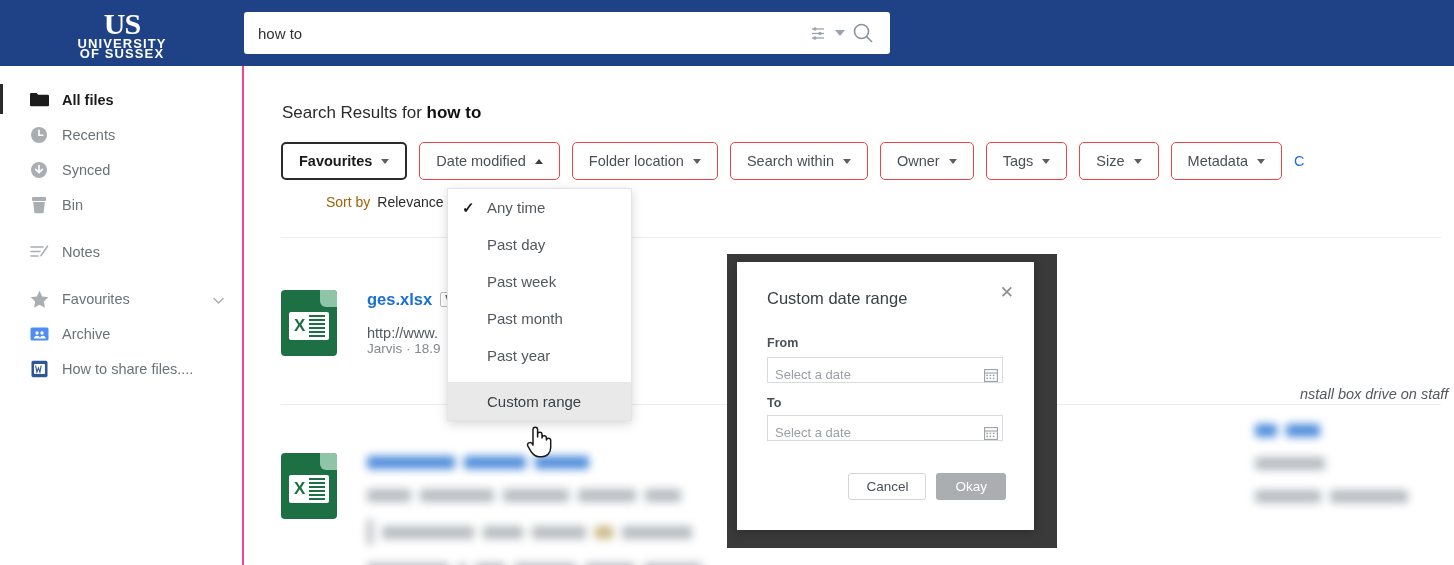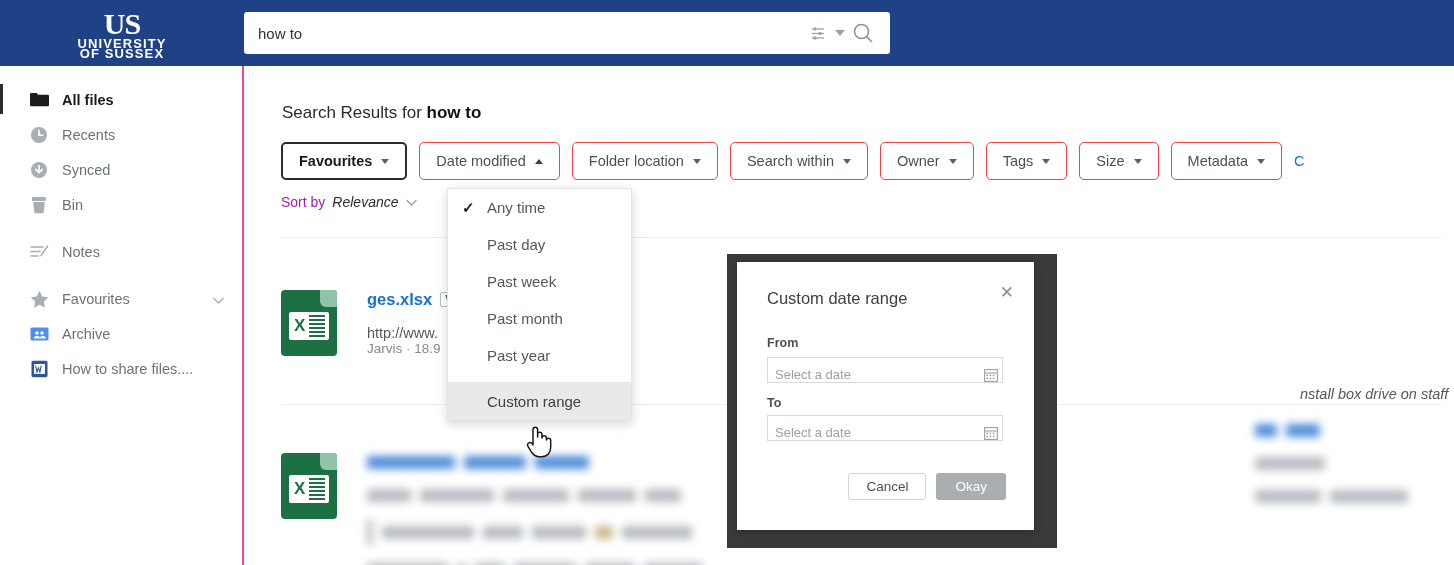--- a/index.html
+++ b/index.html
@@ -99,22 +99,22 @@
     font-size: 14.5px; font-family: "Liberation Sans", sans-serif;
     display: flex; align-items: center; gap: 9px;
     cursor: pointer; white-space: nowrap;
   }
   .fbtn.selected { border: 2px solid #2b2b2b; color: #1a1a1a; font-weight: 700; }
   .tri-down { width:0; height:0; border-left:4.5px solid transparent; border-right:4.5px solid transparent; border-top:5.5px solid #5a6066; }
   .tri-up   { width:0; height:0; border-left:4.5px solid transparent; border-right:4.5px solid transparent; border-bottom:5.5px solid #3c4146; }
   .clear-link { color: #1a6fd4; font-size: 14.5px; cursor: pointer; white-space: nowrap; }
 
   .sortrow { position: absolute; left: 36px; top: 128px; display: flex; align-items: center; gap: 7px; font-size: 14px; }
-  .sort-label { color: #a21caf; }
-  .sort-val { color: #2b2b2b; font-style: italic; }
+  .sort-label { color: #a16207; margin-left: 45px; }
+  .sort-val { color: #2b2b2b; }
   .chev-thin { color: #9aa0a6; font-size: 12px; }
 
   .divider { position: absolute; left: 36px; width: 1160px; height: 1px; background: #eceded; }
 
   
   .result { position: absolute; left: 36px; display: flex; }
   .xls-icon { width: 56px; height: 66px; position: relative; flex: none; }
   .xls-body { position: absolute; inset: 0; background: #1d7044; border-radius: 4px; }
   .xls-fold { position: absolute; right: 0; top: 0; width: 17px; height: 17px; background: #8fc4a8; border-radius: 0 4px 0 6px; }
   .xls-tile { position: absolute; left: 8px; top: 22px; width: 40px; height: 28px; background: #fff; border-radius: 2px;

